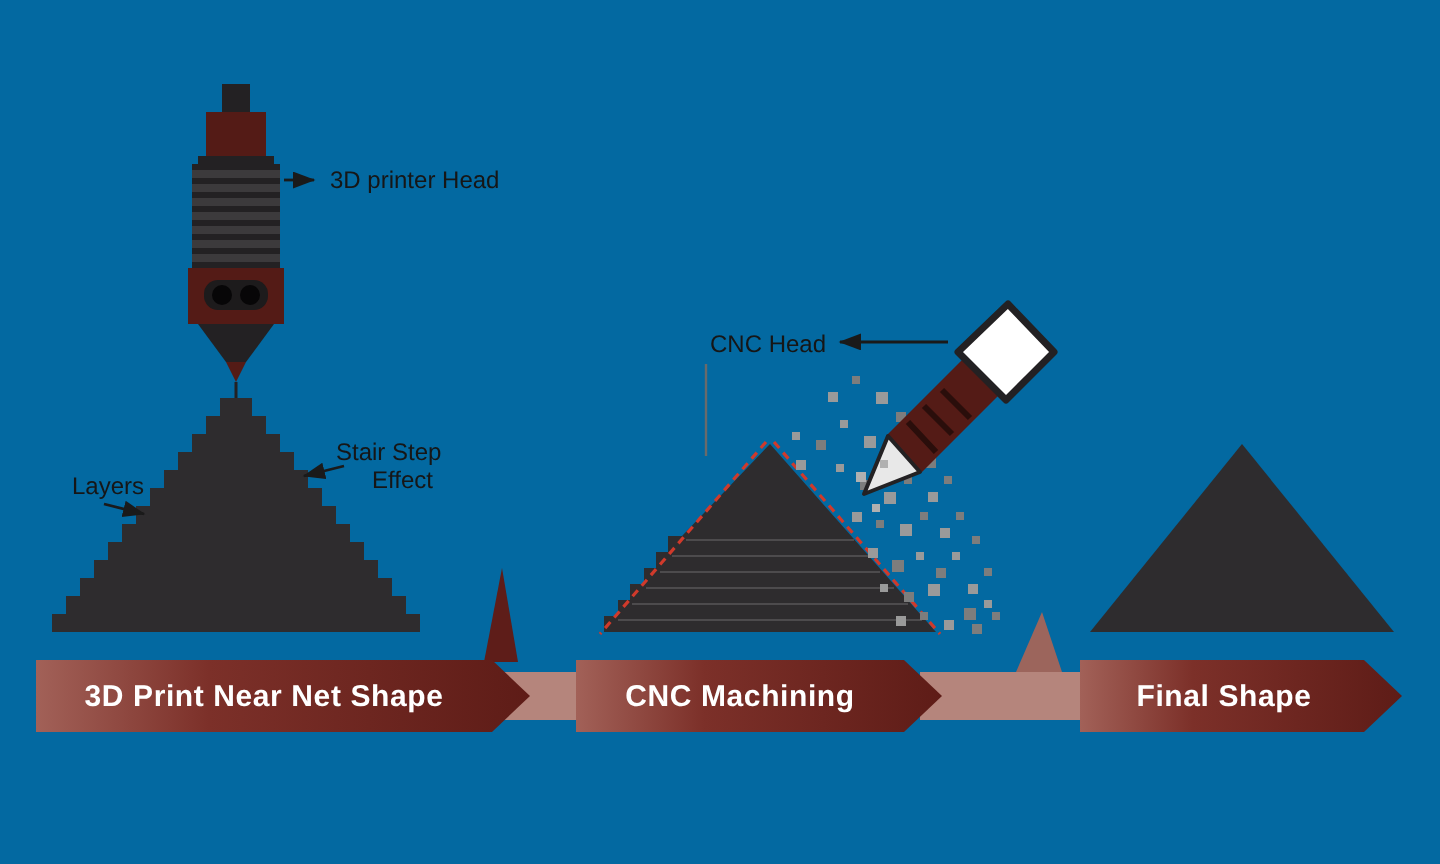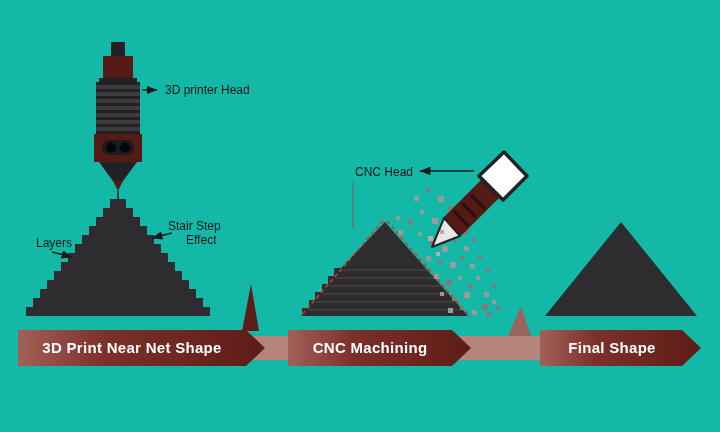--- a/index.html
+++ b/index.html
@@ -1,17 +1,17 @@
 <!DOCTYPE html>
 <html><head>
 <meta charset="utf-8">
 <style>
   html,body{margin:0;padding:0;background:#ffffff;}
   body{width:720px;height:432px;overflow:hidden;font-family:"Liberation Sans","DejaVu Sans",sans-serif;}
-  .canvas{position:relative;width:720px;height:432px;background:#14b8a6;}
+  .canvas{position:relative;width:720px;height:432px;background:#0369a1;}
   svg{display:block;}
   text{user-select:none;}
   .callout{font-size:12px;fill:#161616;}
   .ribbon-label{font-size:15px;font-weight:bold;fill:#ffffff;letter-spacing:.3px;}
 </style>
 </head>
 <body>
 
 <div class="canvas">
 <svg width="720" height="432" viewBox="0 0 720 432">

